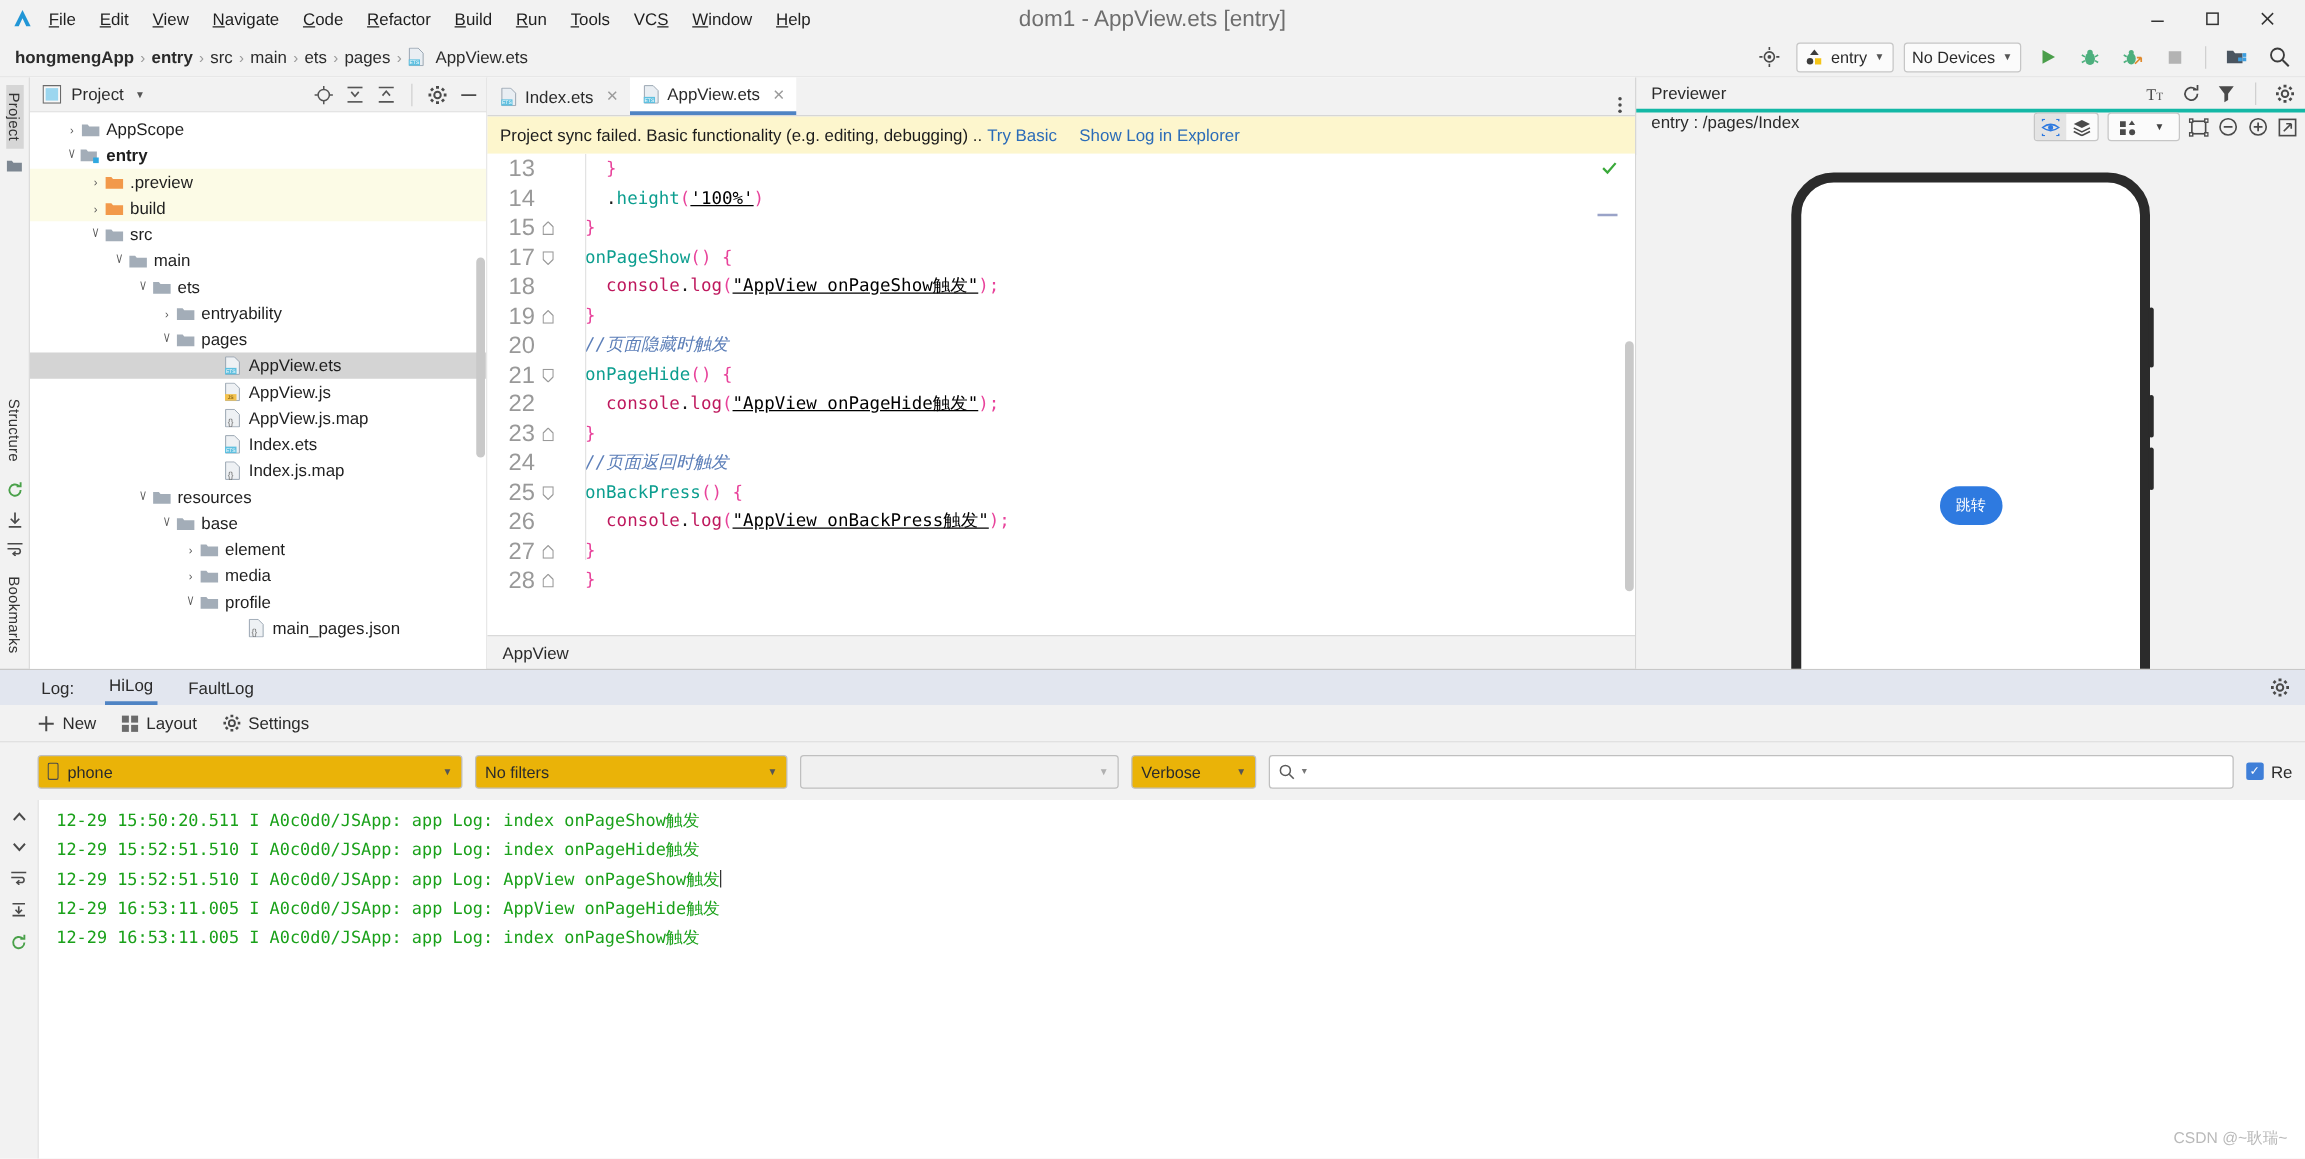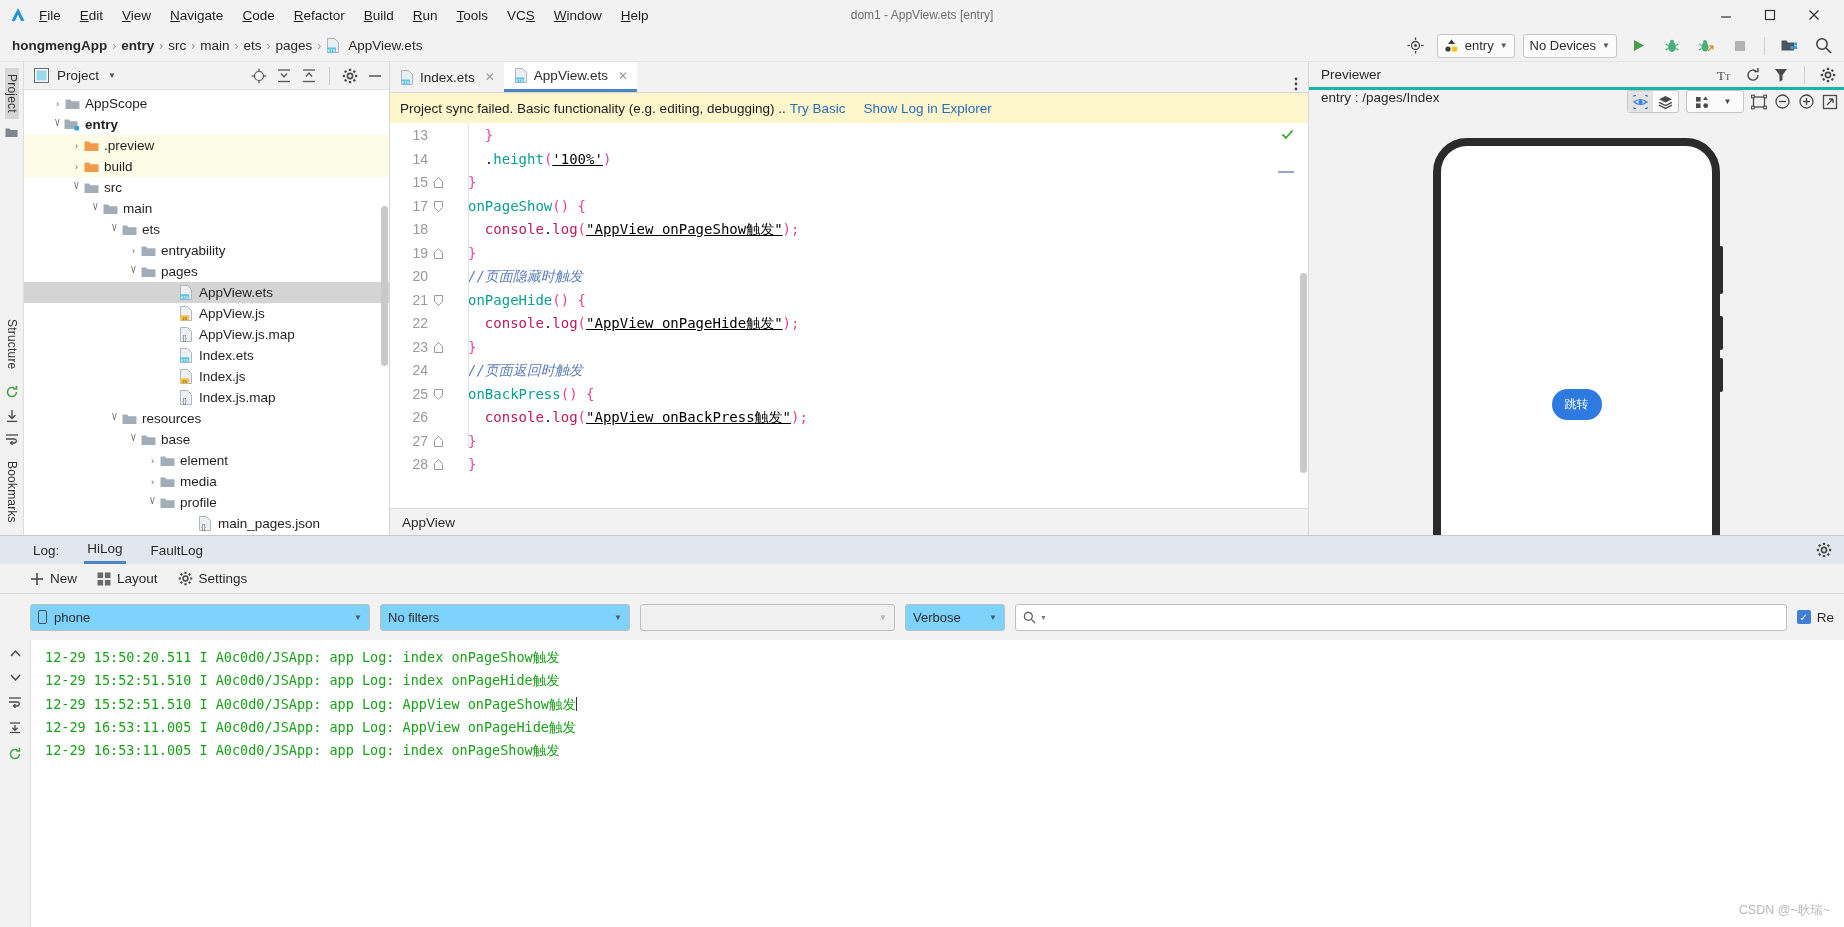--- a/index.html
+++ b/index.html
@@ -11,21 +11,21 @@
     overflow:hidden;
   }
   .app { position:relative; width:1844px; height:927px; display:flex; flex-direction:column; background:#f2f2f2; }
 
   
   .menubar { height:30px; background:#f2f2f2; display:flex; align-items:center; padding:0 8px; position:relative; flex:none; }
   .logo { width:20px; height:20px; margin-right:10px; display:flex; align-items:center; justify-content:center; }
   .menu-items { display:flex; align-items:center; gap:17px; }
   .menu-item { font-size:13.5px; color:#1f1f1f; cursor:default; padding:2px 1px; }
   .menu-item .u { text-decoration:underline; }
-  .win-title { position:absolute; left:0; right:0; text-align:center; font-size:12px; color:#6e6e6e; pointer-events:none; }
+  .win-title { position:absolute; left:0; right:0; text-align:center; font-size:18px; color:#6e6e6e; pointer-events:none; }
   .win-ctrls { margin-left:auto; display:flex; align-items:center; gap:0; z-index:3; }
   .win-btn { width:44px; height:30px; display:flex; align-items:center; justify-content:center; font-size:13px; color:#333; }
 
   
   .navbar { height:32px; background:#f2f2f2; display:flex; align-items:center; padding:0 8px 0 12px; flex:none; border-bottom:1px solid #e3e3e3; }
   .crumbs { display:flex; align-items:center; gap:5px; font-size:13.5px; }
   .crumb { color:#2b2b2b; }
   .crumb.bold { font-weight:bold; }
   .crumb-sep { color:#9a9a9a; font-size:12px; }
   .crumb-icon { display:inline-flex; align-items:center; margin-right:3px; vertical-align:middle; }
@@ -67,21 +67,21 @@
   .tabbar { height:31px; background:#f2f2f2; display:flex; align-items:flex-end; flex:none; border-bottom:1px solid #d6d6d6; position:relative; }
   .etab { height:30px; display:flex; align-items:center; gap:6px; padding:0 9px 0 10px; font-size:13.5px; }
   .etab.active { background:#ffffff; border-bottom:3px solid #4f84c4; }
   .etab .x { color:#9b9b9b; font-size:12px; margin-left:4px; }
   .tabbar-right { margin-left:auto; display:flex; align-items:center; padding-right:10px; }
   .banner { height:30px; background:#fdf6cd; display:flex; align-items:center; padding:0 6px 0 10px; font-size:13.5px; color:#1c1c1c; flex:none; gap:18px; }
   .banner a { color:#2b6cb8; text-decoration:none; }
   .code-wrap { flex:1; display:flex; min-height:0; position:relative; overflow:hidden; background:#fff; }
   .codearea { flex:1; position:relative; font-family:"DejaVu Sans Mono", monospace; font-size:14px; line-height:23.5px; padding-top:1px; }
   .cline { display:flex; height:23.5px; align-items:center; white-space:pre; }
-  .lnum { width:44px; text-align:right; color:#999; font-size:14px; flex:none; padding-right:6px; font-family:"Liberation Sans", sans-serif; }
+  .lnum { width:44px; text-align:right; color:#999; font-size:19px; flex:none; padding-right:6px; font-family:"Liberation Sans", sans-serif; }
   .fold { width:18px; text-align:center; color:#9a9a9a; font-size:11px; flex:none; }
   .ctxt { padding-left:16px; }
   .kw  { color:#0c9e8f; }
   .cmt { color:#5b7eb8; font-style:italic; }
   .str { color:#000000;text-decoration:underline; }
   .pun { color:#e8439b; }
   .fn  { color:#be185d; }
   .pl  { color:#1b1b1b; }
   .indent-guide { position:absolute; width:1px; background:#e3e3e3; }
   .editor-scroll { position:absolute; right:1px; width:7px; background:#c9c9c9; border-radius:4px; }
@@ -108,21 +108,21 @@
 
   
   .bottom { height:392px; display:flex; flex-direction:column; flex:none; background:#f2f2f2; border-top:1px solid #c8c8c8; }
   .logtabs { height:28px; background:#e2e6ef; display:flex; align-items:center; padding-left:30px; gap:22px; flex:none; position:relative; }
   .logtab { font-size:13.5px; height:28px; display:flex; align-items:center; padding:0 3px; }
   .logtab.active { border-bottom:3px solid #4f84c4; font-weight:normal; }
   .logtabs-right { margin-left:auto; padding-right:12px; display:flex; align-items:center; }
   .logtoolbar { height:30px; background:#f2f2f2; display:flex; align-items:center; gap:20px; padding-left:30px; flex:none; border-bottom:1px solid #dcdcdc; }
   .ltb { display:flex; align-items:center; gap:6px; font-size:13.5px; }
   .filters { height:46px; display:flex; align-items:center; gap:10px; padding:0 10px 0 30px; flex:none; background:#f2f2f2; }
-  .fsel { height:27px; border:1px solid #bfbfbf; border-radius:3px; background:#7dd3fc;
+  .fsel { height:27px; border:1px solid #bfbfbf; border-radius:3px; background:#eab308;
           display:flex; align-items:center; padding:0 7px; font-size:13px; position:relative; }
   .fsel .caret { margin-left:auto; font-size:8px; color:#555; padding-left:10px; }
   .fsel.empty { color:#9a9a9a; }
   .fsearch { flex:1; height:27px; border:1px solid #bfbfbf; border-radius:3px; background:#fff;
              display:flex; align-items:center; padding:0 7px; font-size:13px; gap:4px; }
   .chk { display:flex; align-items:center; gap:6px; font-size:13.5px; white-space:nowrap; }
   .chkbox { width:14px; height:14px; background:#3f7fd8; border-radius:2px; display:flex; align-items:center; justify-content:center; color:#fff; font-size:10px; }
   .logbody { flex:1; display:flex; min-height:0; background:#fff; position:relative; }
   .log-left { width:30px; background:#f2f2f2; display:flex; flex-direction:column; align-items:center; padding-top:8px; gap:13px; flex:none; }
   .log-lines { flex:1; font-family:"DejaVu Sans Mono", monospace; font-size:13.5px; line-height:23.3px;
@@ -488,31 +488,20 @@
           <div class="row" style="padding-left: 141px;">
             <span class="arrow"></span>
             <span class="ficon">
               <svg width="14" height="15" viewBox="0 0 14 15">
                 <path d="M1.5 0.5 h7 l4 4 v10 h-11 z" fill="#eef1f4" stroke="#9aa6b2" stroke-width="0.8"></path>
                 <rect x="1" y="9.3" width="9.2" height="5.2" fill="#5fc0e0"></rect>
                 <text x="5.6" y="13.5" font-size="4" fill="#fff" text-anchor="middle" font-family="Liberation Sans">ETS</text>
               </svg>
             </span>
             <span class="nm">Index.ets</span>
-          </div>
-          <div class="row" style="padding-left: 141px;">
-            <span class="arrow"></span>
-            <span class="ficon">
-              <svg width="14" height="15" viewBox="0 0 14 15">
-                <path d="M1.5 0.5 h7 l4 4 v10 h-11 z" fill="#eef1f4" stroke="#9aa6b2" stroke-width="0.8"></path>
-                <rect x="1" y="9.3" width="9.2" height="5.2" fill="#f2c14e"></rect>
-                <text x="5.6" y="13.5" font-size="4" fill="#6b4a00" text-anchor="middle" font-family="Liberation Sans">JS</text>
-              </svg>
-            </span>
-            <span class="nm">Index.js</span>
           </div>
           <div class="row" style="padding-left: 141px;">
             <span class="arrow"></span>
             <span class="ficon">
               <svg width="14" height="15" viewBox="0 0 14 15">
                 <path d="M1.5 0.5 h7 l4 4 v10 h-11 z" fill="#eef1f4" stroke="#9aa6b2" stroke-width="0.8"></path>
                 <text x="5.5" y="13.2" font-size="7" fill="#6a6a6a" text-anchor="middle" font-family="Liberation Sans">{}</text>
               </svg>
             </span>
             <span class="nm">Index.js.map</span>

